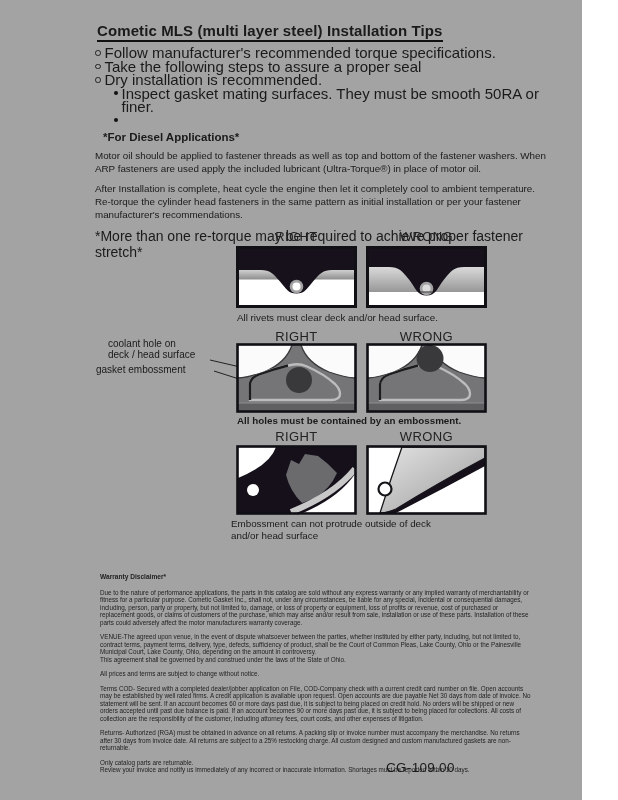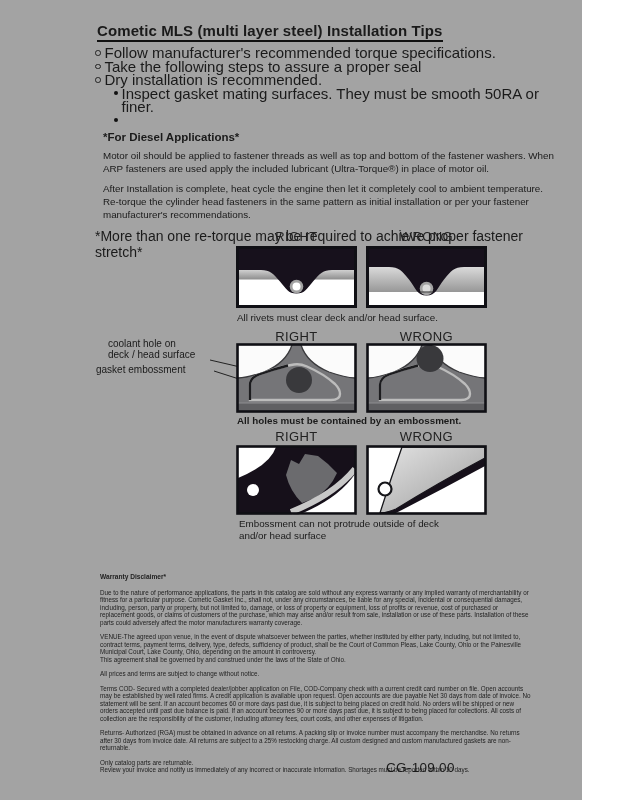--- a/index.html
+++ b/index.html
@@ -10,21 +10,21 @@
   .title{display:inline-block;font-size:15px;font-weight:bold;letter-spacing:.1px;
          border-bottom:2px solid #111;padding-bottom:1px;margin-left:2px;}
   .bullets{margin-top:4px;font-size:15px;}
   .bullet-row{display:flex;line-height:13.5px;}
   .bullet-row.sub{padding-left:19px;}
   .b-hollow{flex:none;width:3.5px;height:3.5px;border:1px solid #222;border-radius:50%;
             margin:4.2px 4px 0 0;}
   .b-solid{flex:none;width:4px;height:4px;background:#111;border-radius:50%;
            margin:4.5px 3.5px 0 0;}
   .diesel-h{font-size:11.5px;font-weight:bold;margin:9px 8px 6px;}
-  .para{font-size:9.8px;line-height:13px;margin:0 8px 7px;width:452px;}
+  .para{font-size:9.8px;line-height:13px;margin:0 0 7px;width:452px;}
   .note{font-size:14px;margin-top:6px;}
   
   .abs{position:absolute;}
   .rw-label{position:absolute;width:121px;text-align:center;font-size:13px;color:#222;
             letter-spacing:.4px;}
   .fig{position:absolute;display:block;}
   .caption{position:absolute;font-size:9.8px;line-height:11.5px;white-space:pre-line;}
   .anno{position:absolute;font-size:10px;line-height:11px;text-align:left;white-space:pre-line;}
   
   .warranty{position:absolute;left:100px;top:573px;width:433px;font-size:6.3px;
@@ -168,21 +168,21 @@
           <stop offset="1" stop-color="#9b9b9b"></stop>
       </linearGradient>
     </defs>
     <rect x="1.5" y="1.5" width="118" height="67" fill="#ffffff"></rect>
     <path d="M36,2 L119,2 L119,13 Q72,38 30,64 Q20,68 14,68 Q24,36 36,2 Z" fill="url(#g3)" stroke="#16161a" stroke-width="1.3"></path>
     <path d="M119,13 Q72,38 30,64 Q24,66.5 14,68 L30,68 Q75,45 119,21 Z" fill="#16101a"></path>
     <circle cx="19" cy="44" r="6.5" fill="#ffffff" stroke="#16161a" stroke-width="2.2"></circle>
     <rect x="1.5" y="1.5" width="118" height="67" fill="none" stroke="#101015" stroke-width="2.6"></rect>
   </svg>
 
-  <div class="caption" style="left:239px;top:518px;width:270px;">Embossment can not protrude outside of deck
+  <div class="caption" style="left:231px;top:518px;width:270px;">Embossment can not protrude outside of deck
 and/or head surface</div>
 
   <div class="warranty">
     <h3>Warranty Disclaimer*</h3>
     <p>Due to the nature of performance applications, the parts in this catalog are sold without any express warranty or any implied warranty of merchantability or fitness for a particular purpose.  Cometic Gasket Inc., shall not, under any circumstances, be liable for any special, incidental or consequential damages, including, person, party or property, but not limited to, damage, or loss of property or equipment, loss of profits or revenue, cost of purchased or replacement goods, or claims of customers of the purchase, which may arise and/or result from sale, installation or use of these parts.  Installation of these parts could adversely affect the motor manufacturers warranty coverage.</p>
     <p>VENUE-The agreed upon venue, in the event of dispute whatsoever between the parties, whether instituted by either party, including, but not limited to, contract terms, payment terms, delivery, type, defects, sufficiency of product, shall be the Court of Common Pleas, Lake County, Ohio or the Painesville Municipal Court, Lake County, Ohio, depending on the amount in controversy.
 This agreement shall be governed by and construed under the laws of the State of Ohio.</p>
     <p>All prices and terms are subject to change without notice.</p>
     <p>Terms COD- Secured with a completed dealer/jobber application on File, COD-Company check with a current credit card number on file.  Open accounts may be established by well rated firms.  A credit application is available upon request.  Open accounts are due payable Net 30 days from date of invoice.  No statement will be sent.  If an account becomes 60 or more days past due, it is subject to being placed on credit hold.  No orders will be shipped or new orders accepted until past due balance is paid.  If an account becomes 90 or more days past due, it is subject to being placed for collections.  All costs of collection are the responsibility of the customer, including attorney fees, court costs, and other expenses of litigation.</p>
     <p>Returns- Authorized (RGA) must be obtained in advance on all returns.  A packing slip or invoice number must accompany the merchandise.  No returns after 30 days from invoice date.  All returns are subject to a 25% restocking charge.  All custom designed and custom manufactured gaskets are non-returnable.</p>

